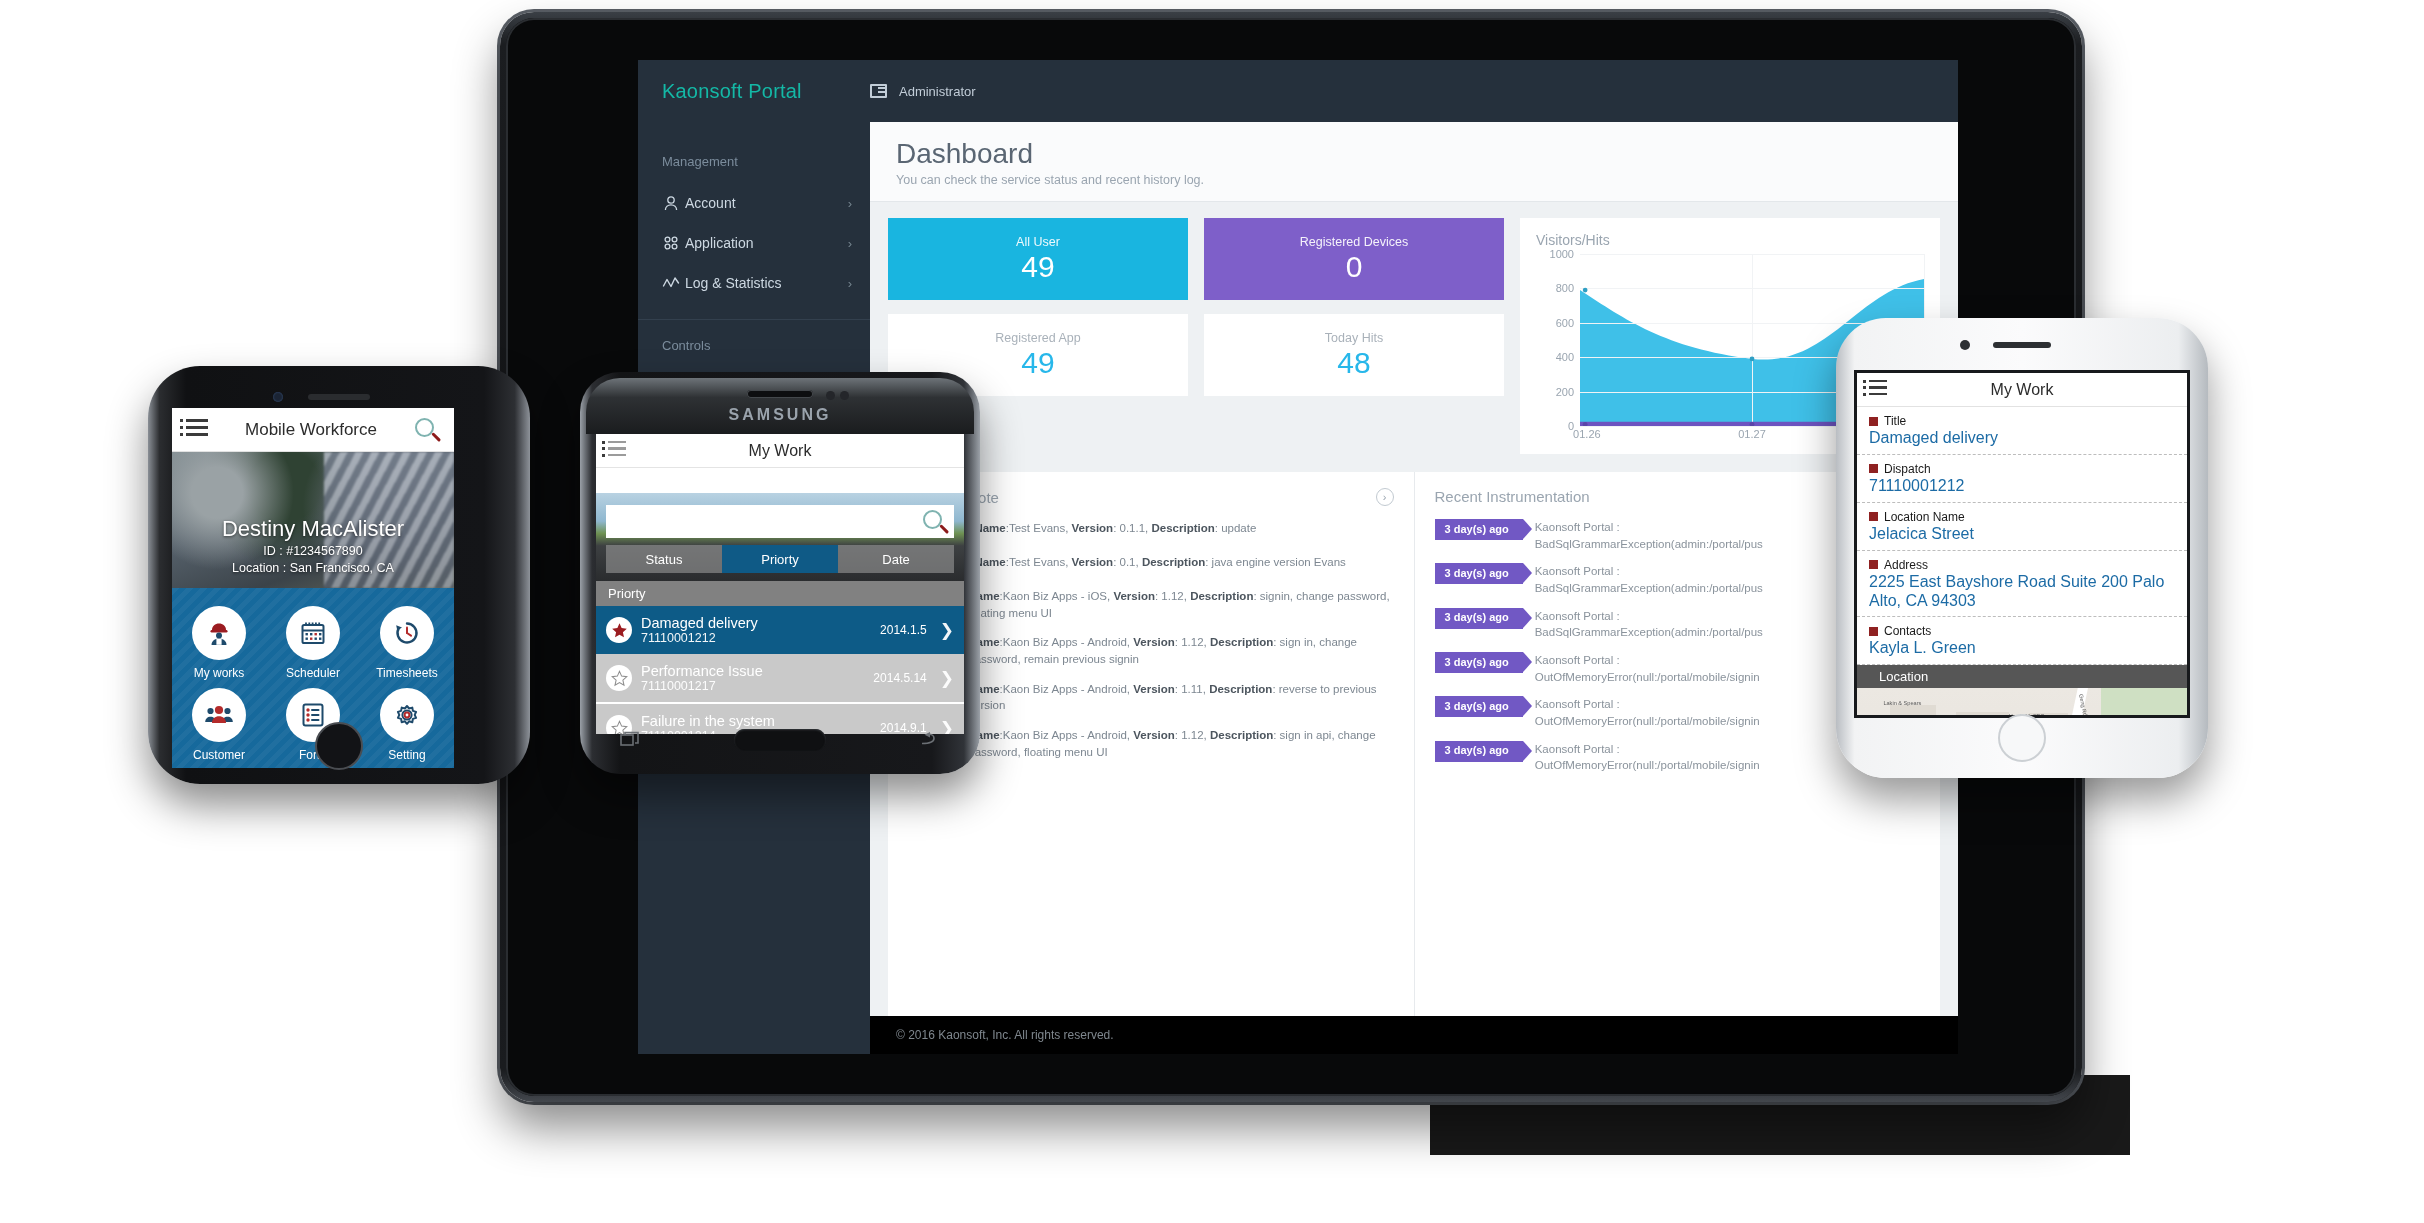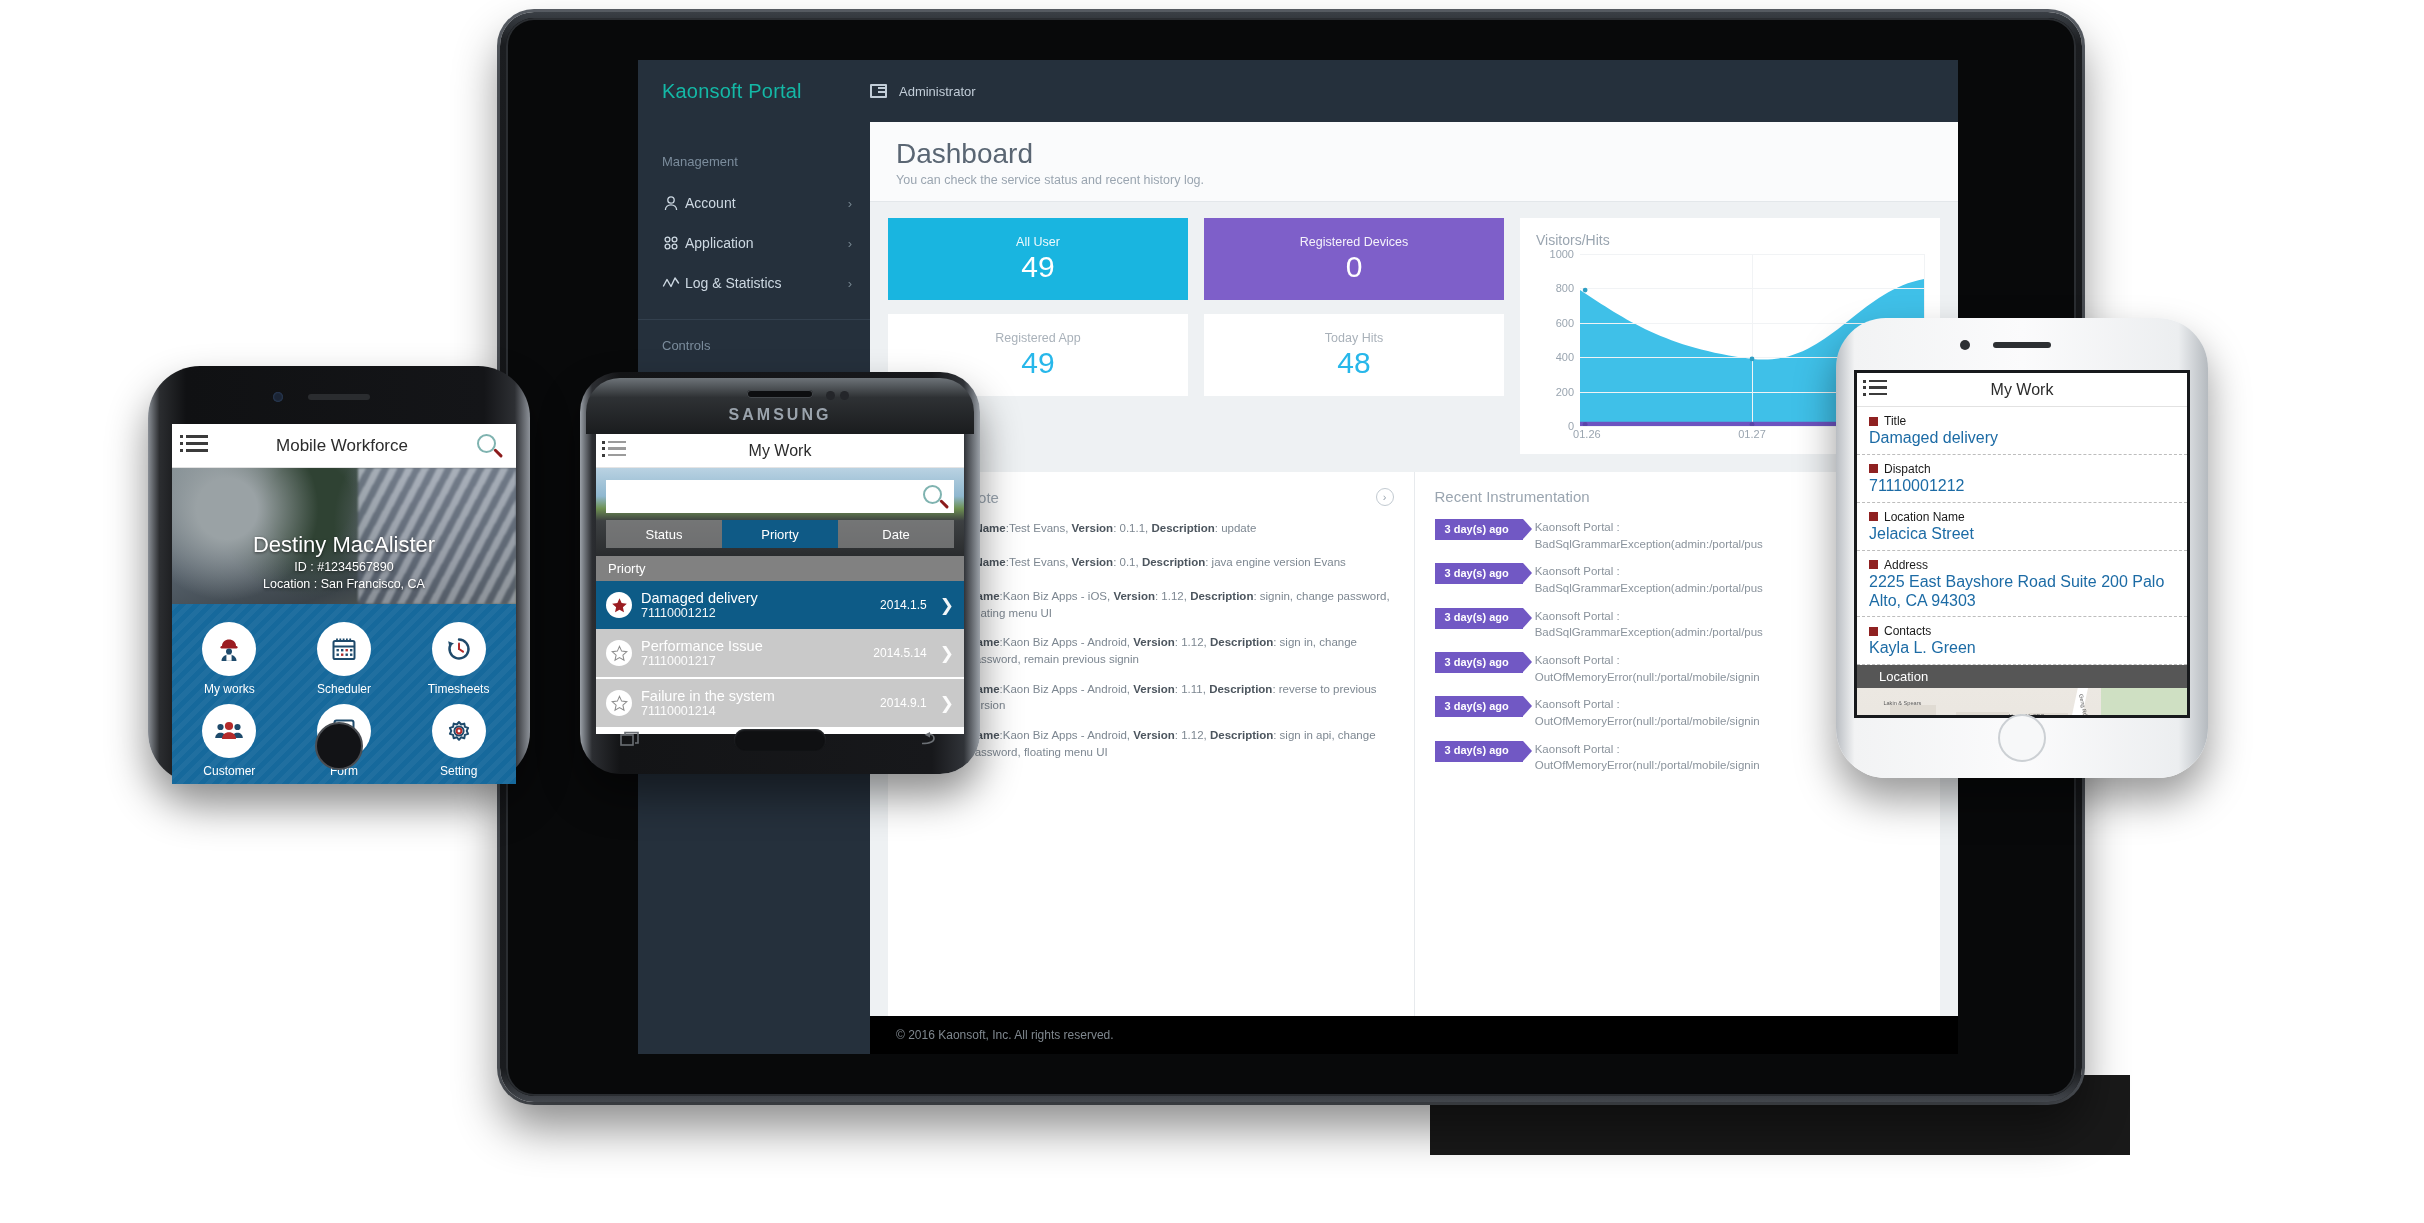--- a/index.html
+++ b/index.html
@@ -106,21 +106,21 @@
   .iph-body {
     position:absolute; inset:0; border-radius:52px;
     background: linear-gradient(90deg,#8a8f96 0%, #2b2d30 3%, #101113 10%, #141518 88%, #2d2f33 96%, #8e939a 100%);
     box-shadow: 0 22px 40px rgba(0,0,0,.45);
   }
   .iph-speaker{position:absolute;left:50%;transform:translateX(-50%);top:28px;width:62px;height:6px;
     border-radius:3px;background:#2a2c2f;}
   .iph-cam{position:absolute;left:calc(50% - 66px);top:26px;width:10px;height:10px;border-radius:50%;
     background:#1b2434;box-shadow:inset 0 0 2px #3d5a85;}
   #iphone-left .screen {
-    position:absolute; left:24px; top:58px; width:344px; height:360px; overflow:hidden; background:#fff;
+    position:absolute; left:24px; top:42px; width:282px; height:360px; overflow:hidden; background:#fff;
   }
   .mw-top { height:44px; background:#fff; display:flex; align-items:center; padding:0 14px;
     border-bottom:1px solid #e2e2e2;}
   .hamb { width:22px; }
   .hamb i { display:block; height:3px; background:#3b3b3b; margin-bottom:4px; position:relative;}
   .hamb i::before{content:"";position:absolute;left:-6px;top:0;width:3px;height:3px;background:#3b3b3b;}
   .mw-title { flex:1; text-align:center; font-size:17px; color:#2c2c2c; }
   .magnifier{width:26px;height:26px;position:relative;}
   .magnifier .ring{position:absolute;left:1px;top:1px;width:19px;height:19px;border:2px solid #7fb3b0;border-radius:50%;}
   .magnifier .handle{position:absolute;right:1px;bottom:1px;width:11px;height:3px;background:#8c1b1b;
@@ -163,21 +163,21 @@
     border-radius:4px;background:#0d0e10;
     box-shadow: inset 0 0 0 1px #44484c;}
   .sam-dots{position:absolute;left:calc(50% + 46px);top:19px;display:flex;gap:5px;}
   .sam-dots i{width:9px;height:9px;border-radius:50%;background:#24262a;display:block;}
   .sam-logo{position:absolute;left:0;right:0;top:34px;text-align:center;color:#9aa3ac;font-size:16px;
     font-weight:bold;letter-spacing:3px;font-family:"Liberation Sans",sans-serif;}
   #samsung .screen{position:absolute;left:16px;top:62px;width:368px;height:300px;background:#fff;overflow:hidden;}
   .sw-top{height:34px;display:flex;align-items:center;padding:0 12px;border-bottom:1px solid #e4e4e4;background:#fff;}
   .sw-title{flex:1;text-align:center;font-size:16px;color:#2c2c2c;}
   .sw-hero{position:relative;height:88px;overflow:hidden;
-    background:linear-gradient(180deg,#b9d2e2 0%,#8fb7cf 32%,#6e9152 46%,#3d4042 60%,#2a2c2e 100%);}
+    background:linear-gradient(180deg,#b9d2e2 0%,#8fb7cf 32%,#6e9152 46%,#3d4042 60%,#2a2c2e 100%);margin-top:25px;}
   .sw-search{position:absolute;left:10px;right:10px;top:12px;height:33px;background:#fff;
     display:flex;align-items:center;padding:0 6px;}
   .seg{position:absolute;left:10px;right:10px;bottom:8px;display:flex;height:28px;}
   .seg div{flex:1;display:flex;align-items:center;justify-content:center;font-size:13px;color:#fff;
     background:rgba(150,150,150,.62);}
   .seg div.active{background:#0f5a86;}
   .sw-section{background:#818181;color:#fff;font-size:13px;padding:5px 12px;}
   .wi{display:flex;align-items:center;padding:9px 10px;gap:9px;}
   .wi.sel{background:#0d5b87;}
   .wi.unsel{background:#c9c9c9;}

